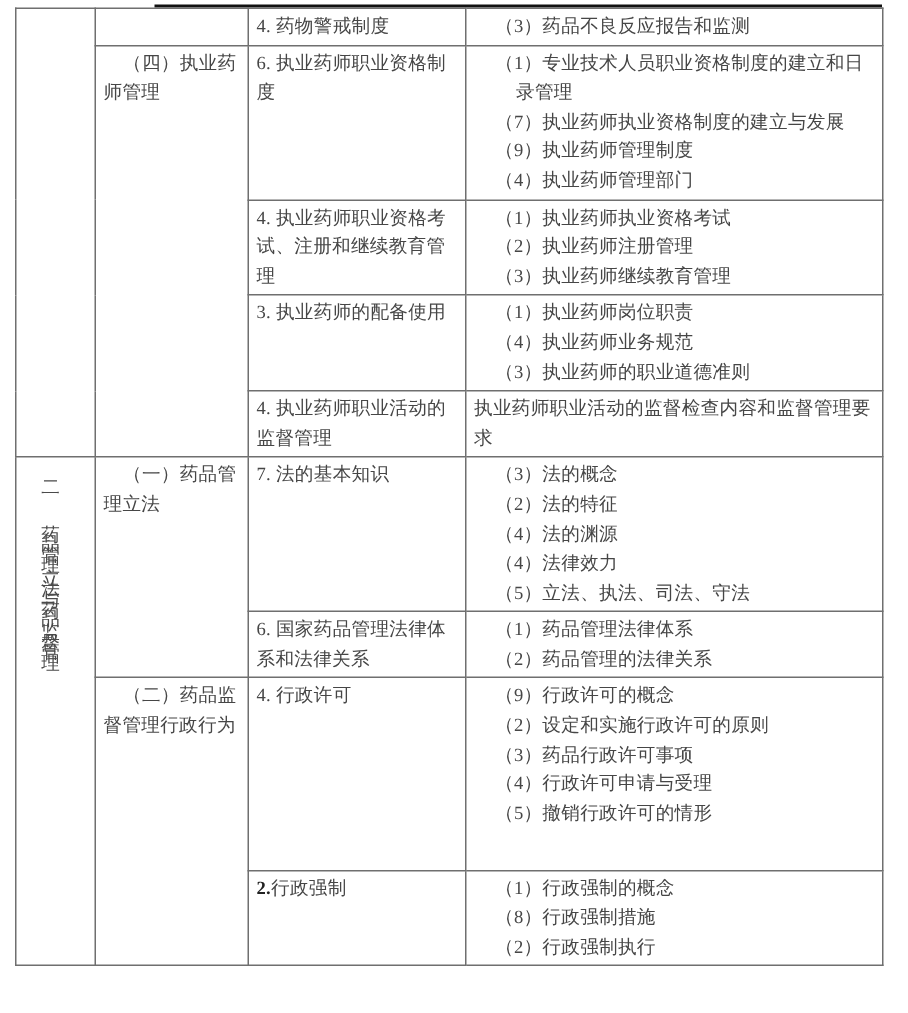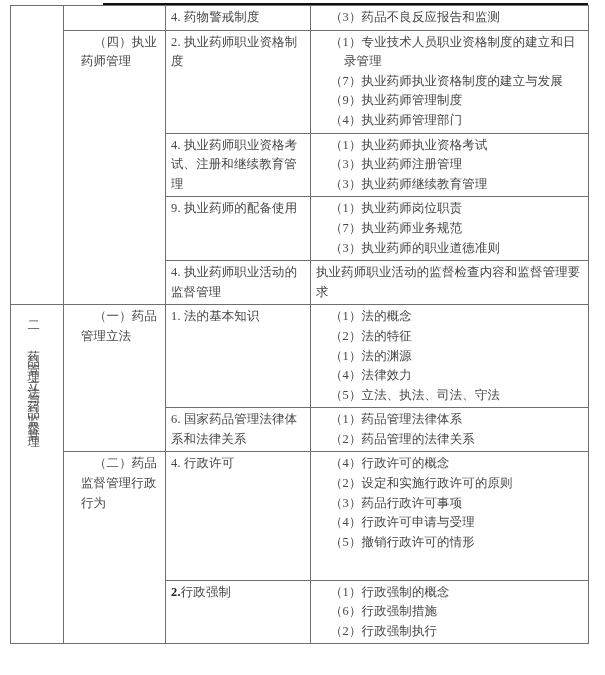--- a/index.html
+++ b/index.html
@@ -67,21 +67,21 @@
     letter-spacing: 7.2px;
     font-size: 12.4px;
     margin: 4px 0 0 10px;
     height: 330px;
     color: #4a4a4a;
   }
 
   .cell-pad-top { padding-top: 3px; }
 
   
-  .indent1 { text-indent: 1.05em; margin-left: 12px; }
+  .indent1 { text-indent: 1.05em; }
 
   
   td.vmid { vertical-align: middle; }
 
   
   .items { margin: 0; padding: 0; list-style: none; }
   .items li {
     margin: 0;
     padding: 0 0 0 14px;
     white-space: nowrap;
@@ -117,73 +117,73 @@
           <ul class="items">
             <li>（3）药品不良反应报告和监测</li>
           </ul>
         </td>
       </tr>
 
       <tr>
         <td class="vmid" rowspan="4">
           <div class="indent1">（四）执业药师管理</div>
         </td>
-        <td>2. 执业药师职业资格制度</td>
+        <td>6. 执业药师职业资格制度</td>
         <td>
           <ul class="items">
             <li style="white-space:normal;padding-left:14px;text-indent:-14px;margin-left:14px">（1）专业技术人员职业资格制度的建立和日录管理</li>
             <li>（7）执业药师执业资格制度的建立与发展</li>
             <li>（9）执业药师管理制度</li>
             <li>（4）执业药师管理部门</li>
           </ul>
         </td>
       </tr>
 
       <tr>
         <td>4. 执业药师职业资格考试、注册和继续教育管理</td>
         <td>
           <ul class="items">
             <li>（1）执业药师执业资格考试</li>
-            <li>（3）执业药师注册管理</li>
+            <li>（2）执业药师注册管理</li>
             <li>（3）执业药师继续教育管理</li>
           </ul>
         </td>
       </tr>
 
       <tr>
-        <td>9. 执业药师的配备使用</td>
+        <td>3. 执业药师的配备使用</td>
         <td>
           <ul class="items">
             <li>（1）执业药师岗位职责</li>
-            <li>（7）执业药师业务规范</li>
+            <li>（4）执业药师业务规范</li>
             <li>（3）执业药师的职业道德准则</li>
           </ul>
         </td>
       </tr>
 
       <tr>
         <td>4. 执业药师职业活动的监督管理</td>
         <td>
           <p class="para">执业药师职业活动的监督检查内容和监督管理要求</p>
         </td>
       </tr>
 
       <tr>
         <td rowspan="4" class="cell-pad-top">
           <div class="vtext">二 药品管理立法与药品监督管理</div>
         </td>
         <td class="vmid" rowspan="2">
           <div class="indent1">（一）药品管理立法</div>
         </td>
-        <td class="vmid">1. 法的基本知识</td>
-        <td>
-          <ul class="items">
-            <li>（1）法的概念</li>
+        <td class="vmid">7. 法的基本知识</td>
+        <td>
+          <ul class="items">
+            <li>（3）法的概念</li>
             <li>（2）法的特征</li>
-            <li>（1）法的渊源</li>
+            <li>（4）法的渊源</li>
             <li>（4）法律效力</li>
             <li>（5）立法、执法、司法、守法</li>
           </ul>
         </td>
       </tr>
 
       <tr>
         <td>6. 国家药品管理法律体系和法律关系</td>
         <td>
           <ul class="items">
@@ -193,35 +193,35 @@
         </td>
       </tr>
 
       <tr>
         <td class="vmid" rowspan="2">
           <div class="indent1">（二）药品监督管理行政行为</div>
         </td>
         <td class="vmid">4. 行政许可</td>
         <td>
           <ul class="items">
-            <li>（4）行政许可的概念</li>
+            <li>（9）行政许可的概念</li>
             <li>（2）设定和实施行政许可的原则</li>
             <li>（3）药品行政许可事项</li>
             <li>（4）行政许可申请与受理</li>
             <li>（5）撤销行政许可的情形</li>
           </ul>
         </td>
       </tr>
 
       <tr>
         <td><span class="bold-num">2.</span><span>行政强制</span></td>
         <td>
           <ul class="items">
             <li>（1）行政强制的概念</li>
-            <li>（6）行政强制措施</li>
+            <li>（8）行政强制措施</li>
             <li>（2）行政强制执行</li>
           </ul>
         </td>
       </tr>
 
     </tbody>
   </table>
 
 </div>
 

